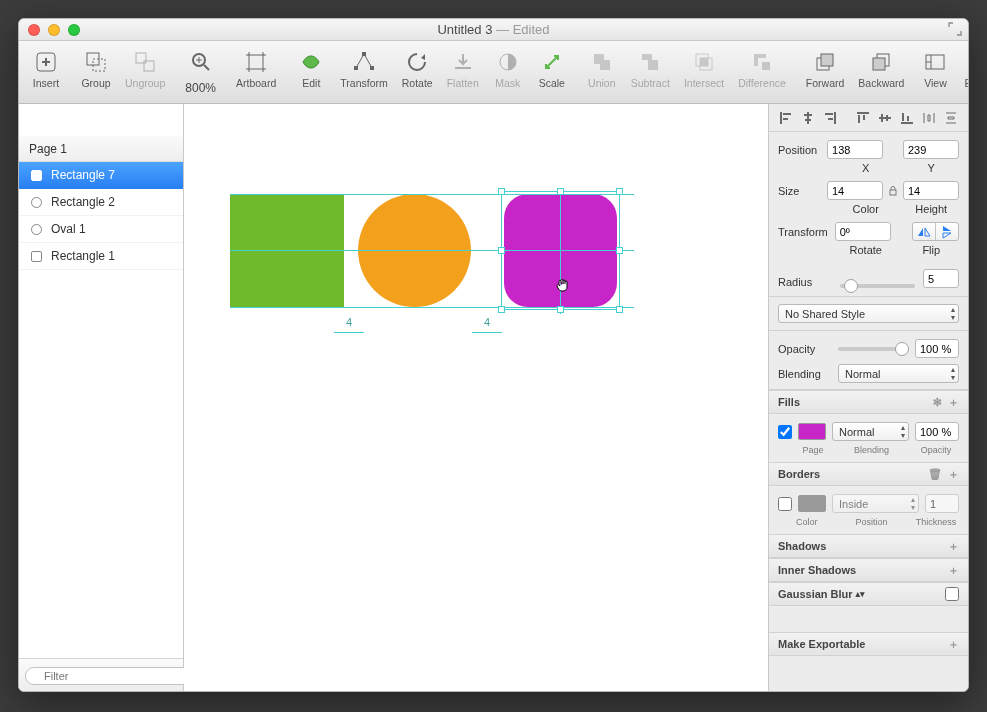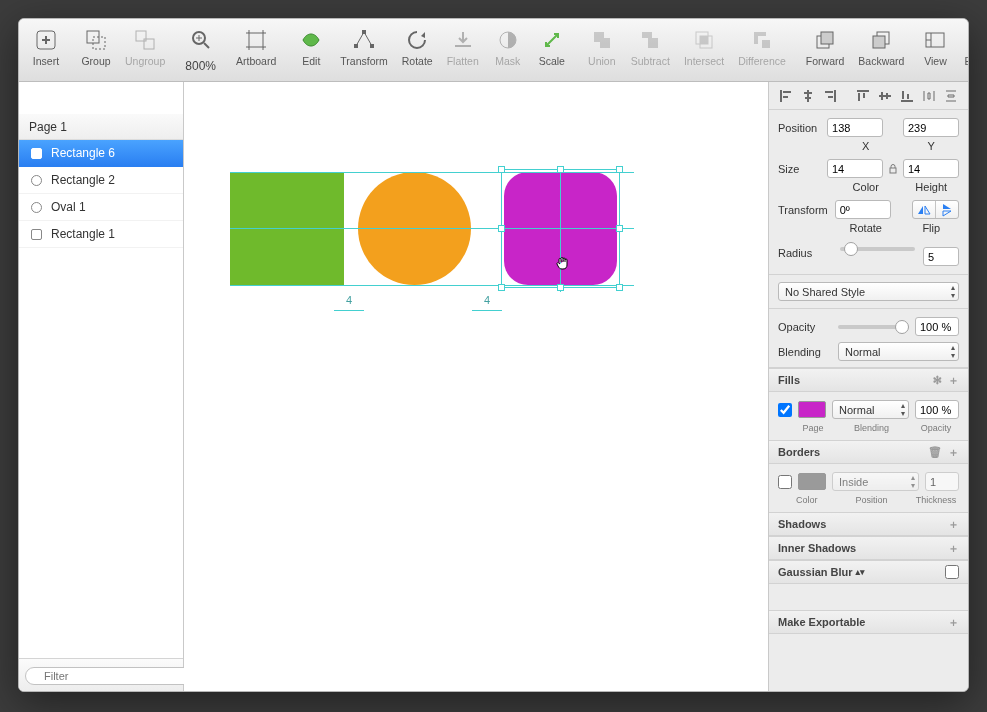--- a/index.html
+++ b/index.html
@@ -84,27 +84,44 @@
 .select-box{flex:1;height:19px;border:1px solid #b9b9b9;border-radius:3px;background:linear-gradient(#fff,#f0f0f0);font-size:11px;padding:0 16px 0 6px;position:relative;display:flex;align-items:center;cursor:default}
 .select-box::after{content:"";position:absolute;right:5px;top:5px;border:4px solid transparent;border-top-color:#555}
 .select-box.updown::after{display:none}
 .select-box.updown .updn{position:absolute;right:3px;top:1px;font-size:8px;line-height:8px;color:#555}
 .flip-box{width:50px;height:19px;border:1px solid #b9b9b9;border-radius:3px;background:linear-gradient(#fff,#f0f0f0);display:flex}
 .flip-box .half{flex:1;display:flex;align-items:center;justify-content:center;color:#2a7ff2}
 .flip-box .half:first-child{border-right:1px solid #c4c4c4}
 .color-swatch{width:28px;height:17px;border:1px solid #999;border-radius:2px}
 .cb{width:14px;height:14px}
 .insp-block{padding:5px 0 3px 0}
-.radius-slider-row{display:flex;align-items:flex-start;padding:6px 9px 8px 9px;gap:8px;border-bottom:1px solid #d2d2d2}
+.radius-slider-row{display:flex;align-items:flex-end;padding:6px 9px 8px 9px;gap:8px;border-bottom:1px solid #d2d2d2}
 </style>
 </head>
 <body>
 
 <div class="window">
 
+  <div class="titlebar">
+    <div class="traffic-lights">
+      <div class="tl red"></div>
+      <div class="tl yellow"></div>
+      <div class="tl green"></div>
+    </div>
+    <div class="titlebar-title">
+      <span>Untitled 3</span>
+      <span class="muted"> — </span>
+      <span class="muted">Edited</span>
+    </div>
+    <div class="titlebar-icon">
+      <svg viewBox="0 0 14 14">
+          <path d="M1 5V1h4M13 9v4H9" stroke="#8a8a8a" fill="none" stroke-width="1.3"></path>
+        </svg>
+    </div>
+  </div>
 
   <div class="toolbar">
     <div class="tb-item">
       <div class="tb-icon">
           <svg viewBox="0 0 24 24">
             <rect x="3" y="3" width="18" height="18" rx="3" fill="none" stroke="#666"></rect>
             <path d="M12 8v8M8 12h8" stroke="#666" stroke-width="2"></path>
           </svg>
         </div>
       <span>Insert</span>
@@ -280,21 +297,21 @@
 
   <div class="body">
 
     <div class="sidebar">
       <div class="page-hdr">Page 1</div>
       <div class="layers" id="layers">
           <div class="layer-row selected">
             <div class="layer-icon-wrap">
               <div class="layer-icon-rect"></div>
             </div>
-            <span>Rectangle 6</span>
+            <span>Rectangle 7</span>
           </div>
           <div class="layer-row">
             <div class="layer-icon-wrap">
               <div class="layer-icon-oval"></div>
             </div>
             <span>Rectangle 2</span>
           </div>
           <div class="layer-row">
             <div class="layer-icon-wrap">
               <div class="layer-icon-oval"></div>

